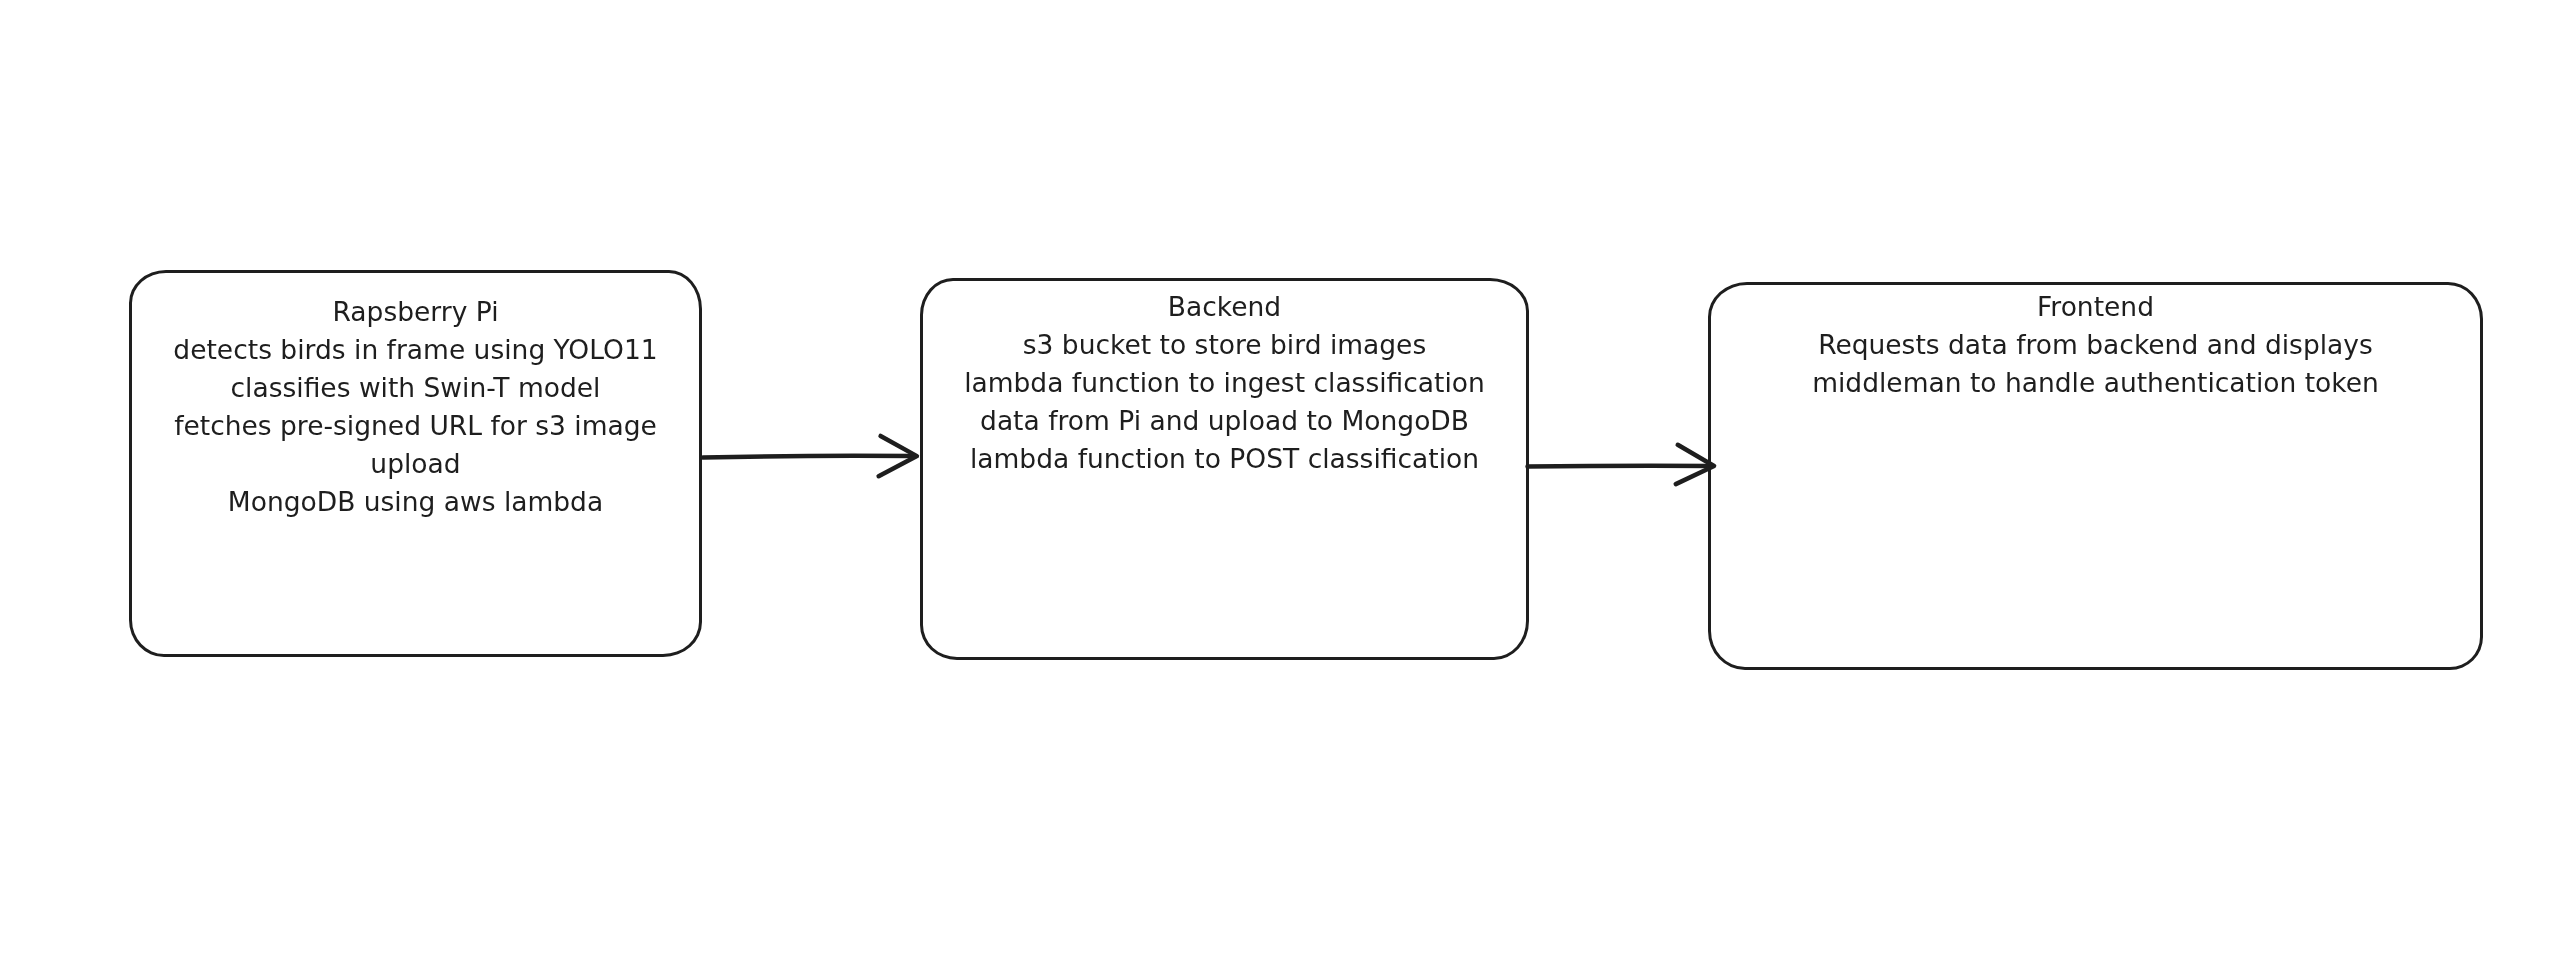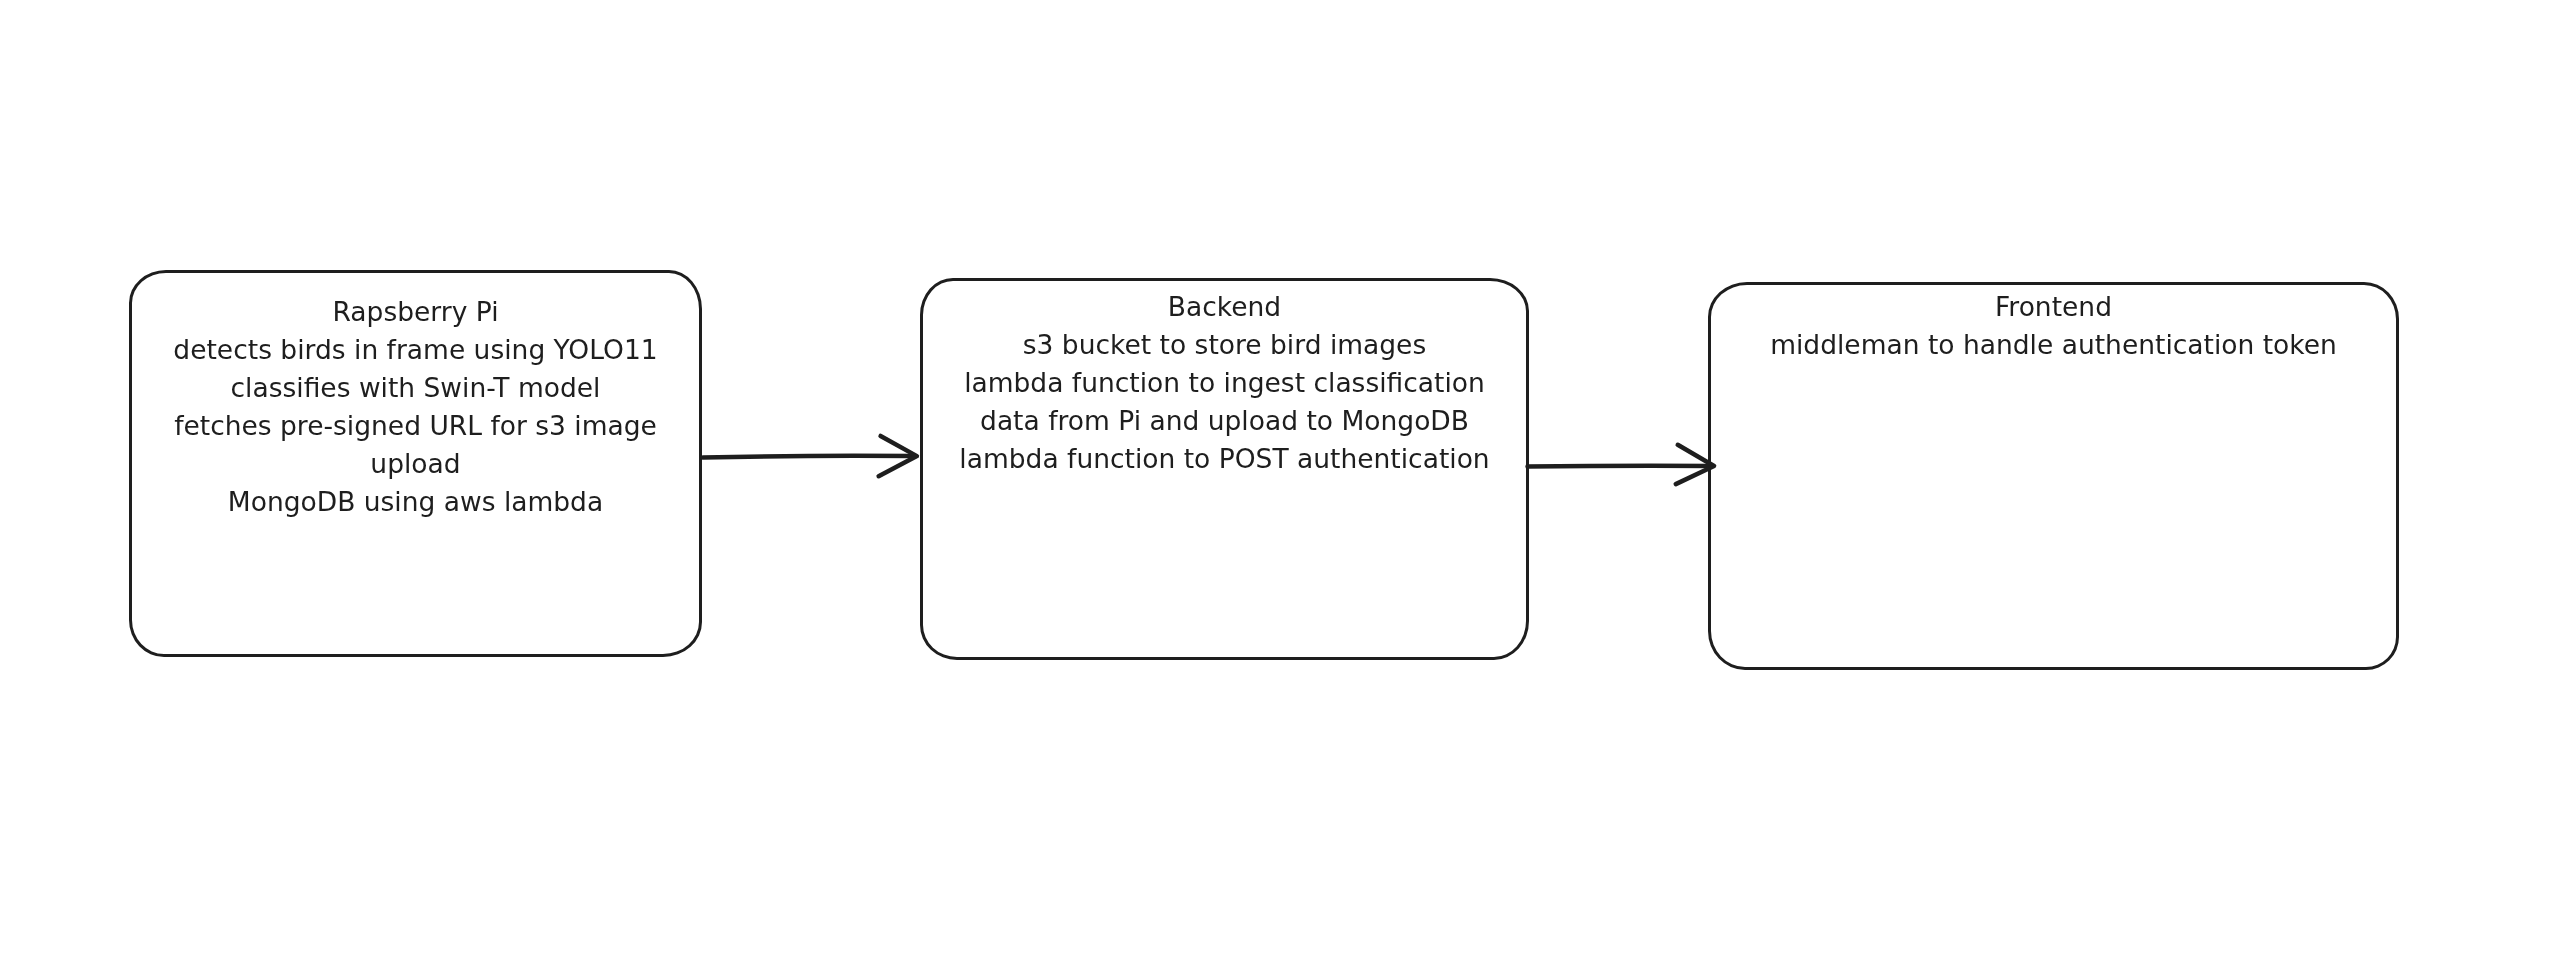--- a/index.html
+++ b/index.html
@@ -29,21 +29,21 @@
     left:129px;top:270px;width:573px;height:387px;
     border-radius:37px 33px 39px 35px / 33px 39px 35px 37px;
     padding-top:20px;
   }
   .node-1{
     left:920px;top:278px;width:609px;height:382px;
     border-radius:33px 39px 35px 37px / 37px 33px 39px 35px;
     padding-top:7px;
   }
   .node-2{
-    left:1708px;top:282px;width:691px;height:388px;
+    left:1708px;top:282px;width:775px;height:388px;
     border-radius:39px 35px 33px 37px / 35px 37px 33px 39px;
     padding-top:2.9px;
   }
   .node-title,.node-line{
     font-size:26.5px;
     line-height:38px;
     text-align:center;
     white-space:nowrap;
     color:var(--stroke);
   }
@@ -77,27 +77,28 @@
         <div class="node-line">MongoDB using aws lambda</div>
       </div>
   </div>
 
   <div class="node node-1">
     <div class="node-title">Backend</div>
     <div class="node-body">
         <div class="node-line">s3 bucket to store bird images</div>
         <div class="node-line">lambda function to ingest classification</div>
         <div class="node-line">data from Pi and upload to MongoDB</div>
-        <div class="node-line">lambda function to POST authentication</div>
+        <div class="node-line">lambda function to POST classification</div>
       </div>
   </div>
 
   <div class="node node-2">
     <div class="node-title">Frontend</div>
     <div class="node-body">
+        <div class="node-line">Requests data from backend and displays</div>
         <div class="node-line">middleman to handle authentication token</div>
       </div>
   </div>
 
   <svg class="connectors" viewBox="0 0 2624 996" xmlns="http://www.w3.org/2000/svg">
     <g>
       <path class="shaft" d="M 716 466 Q 822 463.5 932 464.5"></path>
       <path class="head" d="M 897 444 L 934 464.5 L 895 485"></path>
     </g>
     <g>

